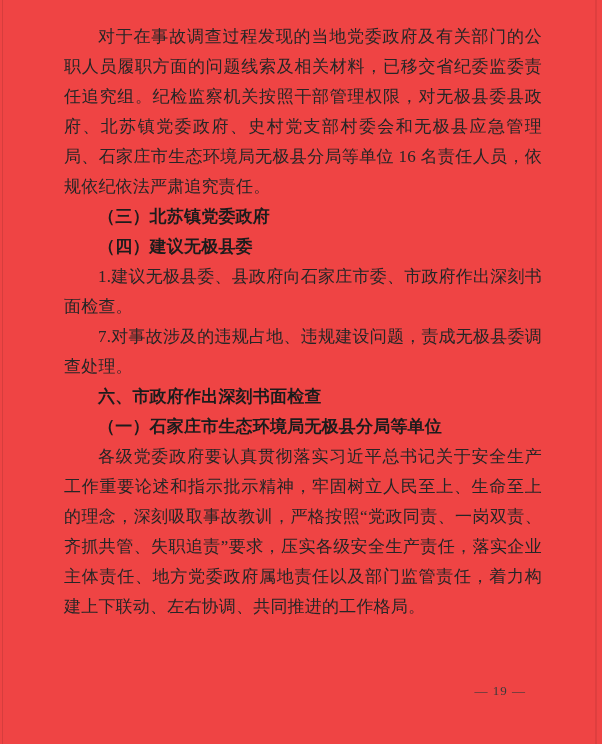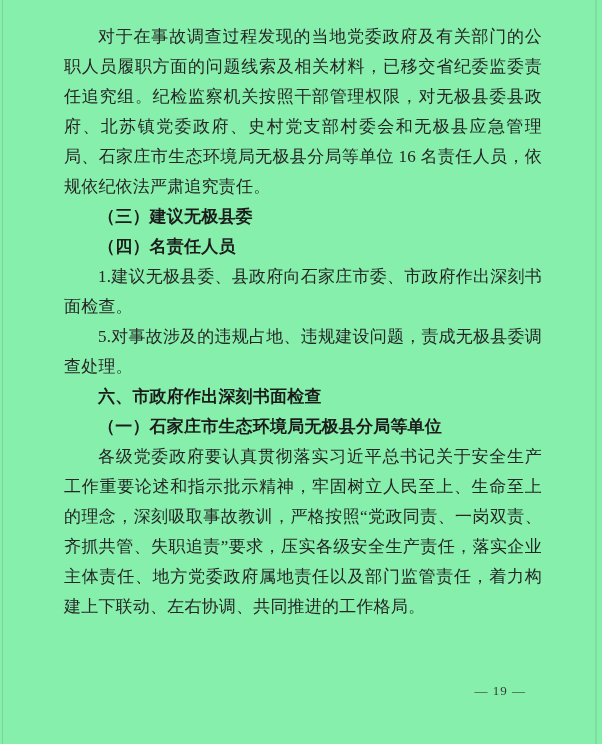--- a/index.html
+++ b/index.html
@@ -11,21 +11,21 @@
     width: 602px;
     height: 744px;
     position: relative;
     overflow: hidden;
     font-family: "Liberation Serif", "DejaVu Serif", serif;
     color: #262626;
   }
   .page {
     position: absolute;
     inset: 0;
-    background: #86efac;
+    background: #ef4444;
   }
   
   .scan-edge-left {
     position: absolute;
     left: 2px; top: 0; bottom: 0;
     width: 1px;
     background: rgba(0,0,0,0.10);
   }
   .scan-edge-right {
     position: absolute;
@@ -72,23 +72,23 @@
 </style>
 </head>
 <body>
 
 <div class="page">
   <div class="scan-edge-left"></div>
   <div class="scan-edge-right"></div>
 
   <div class="doc">
       <p class="body">对于在事故调查过程发现的当地党委政府及有关部门的公职人员履职方面的问题线索及相关材料，已移交省纪委监委责任追究组。纪检监察机关按照干部管理权限，对无极县委县政府、北苏镇党委政府、史村党支部村委会和无极县应急管理局、石家庄市生态环境局无极县分局等单位 16 名责任人员，依规依纪依法严肃追究责任。</p>
-      <p class="heading-kai">（三）建议无极县委</p>
-      <p class="heading-kai">（四）名责任人员</p>
+      <p class="heading-kai">（三）北苏镇党委政府</p>
+      <p class="heading-kai">（四）建议无极县委</p>
       <p class="body">1.建议无极县委、县政府向石家庄市委、市政府作出深刻书面检查。</p>
-      <p class="body">5.对事故涉及的违规占地、违规建设问题，责成无极县委调查处理。</p>
+      <p class="body">7.对事故涉及的违规占地、违规建设问题，责成无极县委调查处理。</p>
       <p class="heading-hei">六、市政府作出深刻书面检查</p>
       <p class="heading-kai">（一）石家庄市生态环境局无极县分局等单位</p>
       <p class="body">各级党委政府要认真贯彻落实习近平总书记关于安全生产工作重要论述和指示批示精神，牢固树立人民至上、生命至上的理念，深刻吸取事故教训，严格按照“党政同责、一岗双责、齐抓共管、失职追责”要求，压实各级安全生产责任，落实企业主体责任、地方党委政府属地责任以及部门监管责任，着力构建上下联动、左右协调、共同推进的工作格局。</p>
     </div>
 
   <div class="page-number">— 19 —</div>
 </div>
 
 </body></html>

